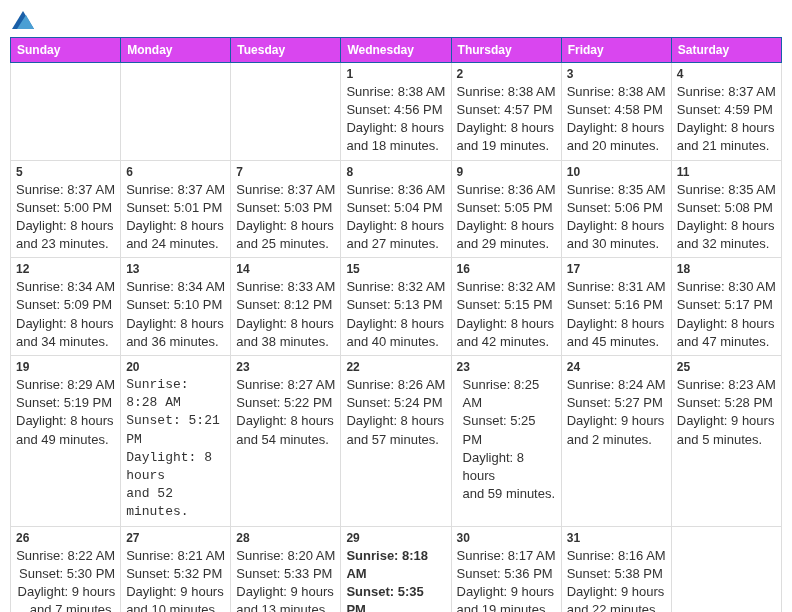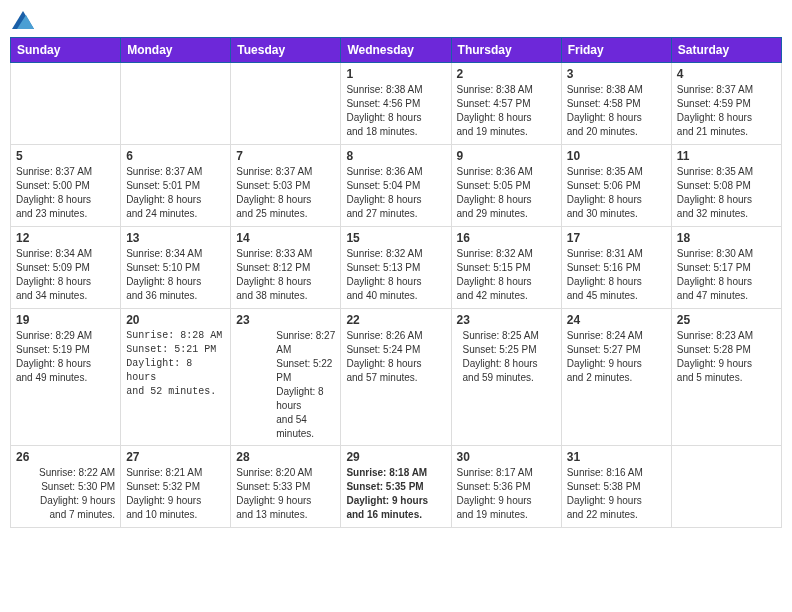--- a/index.html
+++ b/index.html
@@ -13,21 +13,21 @@
     .logo-general { color: #333; }
     .logo-blue { color: #1a5fa8; }
     
     .title-block { text-align: right; }
     .month-year { font-size: 32px; color: #333; font-weight: 300; }
     .location { font-size: 14px; color: #555; }
     
     .calendar { width: 100%; border-collapse: collapse; border: 1px solid #ccc; }
     
     .calendar th {
-      background-color: #6d28d9;
+      background-color: #d946ef;
       color: white;
       text-align: left;
       padding: 5px 6px;
       font-size: 12px;
       font-weight: bold;
       border: 1px solid #1a5fa8;
     }
     
     .calendar td {
       width: calc(100% / 7);
@@ -36,21 +36,21 @@
       padding: 4px 5px;
       font-size: 10px;
       color: #333;
       height: 82px;
     }
     
     .calendar td.empty { background: #fff; }
     .calendar td.has-data { background: #fff; }
     
     .day-number { font-weight: bold; font-size: 12px; margin-bottom: 2px; }
-    .day-info { font-size: 10px; line-height: 1.4; color: #333; }
+    .day-info { font-size: 13px; line-height: 1.4; color: #333; }
     
     .row-alt td { background-color: #f5f5f5; }
   </style>
 </head>
 <body>
 
 <div class="page">
   <div class="header">
     <div class="logo">
       <div>
@@ -225,21 +225,21 @@
           </td>
           <td class="has-data">
             <div class="day-number">20</div>
             <div class="day-info" style="white-space: pre-line; font-family: Liberation Mono, monospace;">Sunrise: 8:28 AM
 Sunset: 5:21 PM
 Daylight: 8 hours
 and 52 minutes.</div>
           </td>
           <td class="has-data">
             <div class="day-number">23</div>
-            <div class="day-info" style="white-space: pre-line; margin-left: 40px;">Sunrise: 8:27 AM
+            <div class="day-info" style="white-space: pre-line;">Sunrise: 8:27 AM
 Sunset: 5:22 PM
 Daylight: 8 hours
 and 54 minutes.</div>
           </td>
           <td class="has-data">
             <div class="day-number">22</div>
             <div class="day-info" style="white-space: pre-line;">Sunrise: 8:26 AM
 Sunset: 5:24 PM
 Daylight: 8 hours
 and 57 minutes.</div>

